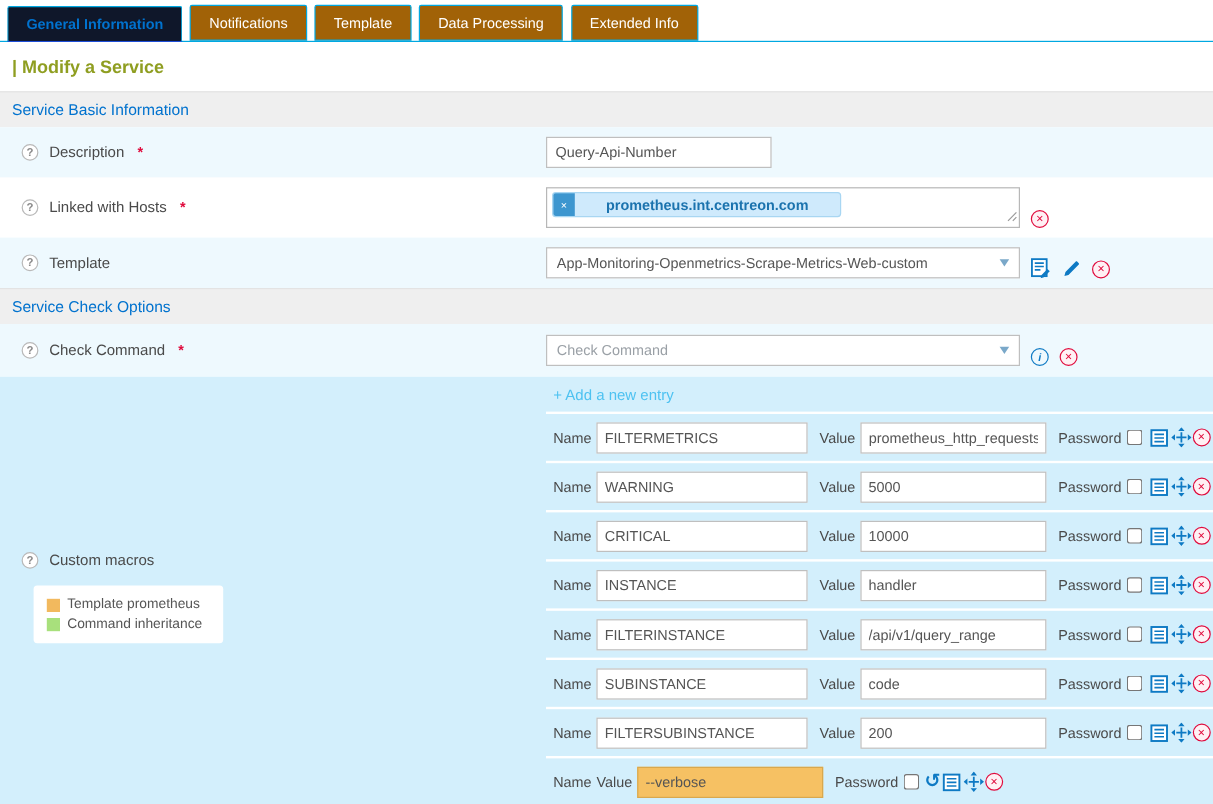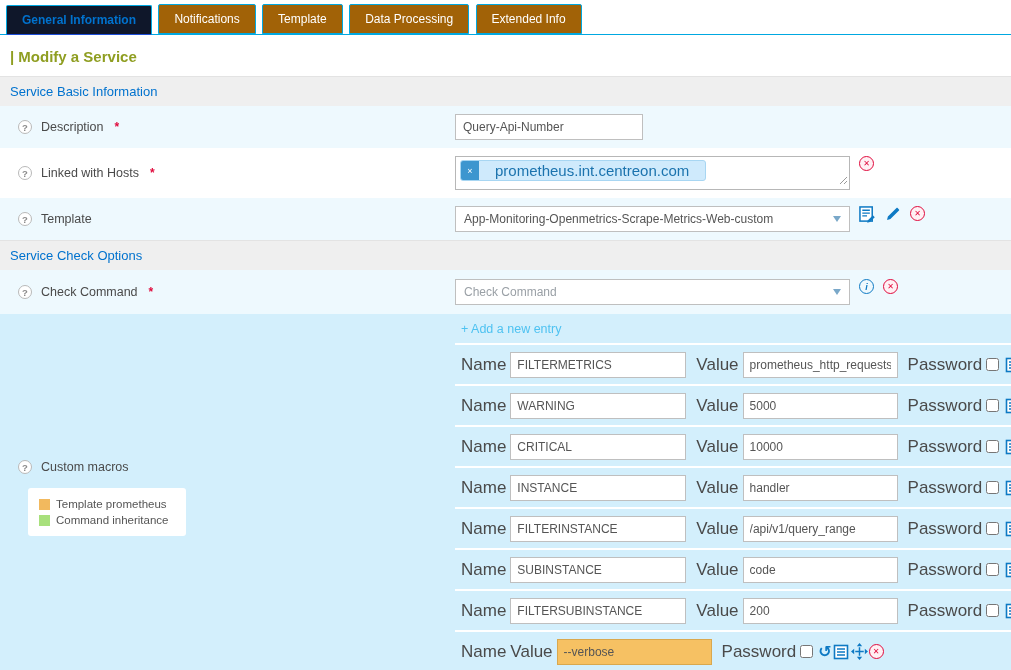--- a/index.html
+++ b/index.html
@@ -24,38 +24,38 @@
   
   .section-bar { background:#efefef; color:#0072ce; font-size:13px; padding:7px 10px; border-top:1px solid #e3e3e3; }
 
   
   .frow { display:flex; align-items:center; }
   .bg-light { background:#eef9fe; }
   .bg-white { background:#ffffff; }
   .lcol { width:455px; flex:0 0 455px; padding-left:18px; display:flex; align-items:center; gap:9px; }
   .flabel { color:#4a4a4a; font-size:12.5px; }
   .req { color:#e00b3d; font-weight:bold; margin-left:2px; }
-  .fcol { display:flex; align-items:flex-start; gap:9px; flex:1; }
+  .fcol { display:flex; align-items:flex-end; gap:9px; flex:1; }
 
   .help {
     width:14px; height:14px; flex:0 0 14px; border-radius:50%;
     border:1px solid #b9b9b9; background:#fff; color:#8a8a8a;
     font-size:9.5px; font-weight:bold; display:inline-flex; align-items:center; justify-content:center;
   }
 
   .text-input {
     height:26px; border:1px solid #bfbfbf; background:#fff; padding:0 7px;
     font-family:inherit; font-size:12px; color:#555; outline:none;
   }
   .w-desc { width:188px; }
 
   .hosts-box { width:395px; min-height:34px; border:1px solid #b7b7b7; background:#fff; padding:3px 4px; position:relative; }
   .chip { display:inline-flex; align-items:center; background:#cfeafc; border:1px solid #a8d6f2; border-radius:3px; height:21px; overflow:hidden; }
   .chip-x { width:18px; height:21px; background:#3d96cf; color:#fff; font-size:9px; display:inline-flex; align-items:center; justify-content:center; cursor:pointer; }
-  .chip-label { padding:0 16px; color:#1b73ae; font-size:15px; }
+  .chip-label { padding:0 26px; color:#1b73ae; font-size:12px;font-weight:bold; }
   .resize { position:absolute; right:1px; bottom:1px; }
 
   .selectbox {
     width:395px; height:26px; border:1px solid #bfbfbf; background:#fff;
     display:flex; align-items:center; justify-content:space-between; padding:0 8px; cursor:pointer;
   }
   .sel-text { color:#555; font-size:12px; white-space:nowrap; overflow:hidden; }
   .sel-placeholder { color:#9aa0a6; }
   .caret { width:0; height:0; border-left:4.5px solid transparent; border-right:4.5px solid transparent; border-top:6px solid #7aa8c9; margin-left:8px; }
 
@@ -79,21 +79,21 @@
   .legend { background:#fff; border-radius:3px; margin:14px 0 0 10px; padding:8px 11px; width:158px; }
   .legend-item { display:flex; align-items:center; gap:6px; color:#555; font-size:11.5px; line-height:16px; }
   .sq { width:11px; height:11px; display:inline-block; flex:0 0 11px; }
   .sq-orange { background:#f2b95e; }
   .sq-green { background:#a8e07c; }
 
   .m-right { flex:1; }
   .m-addrow { padding:8px 16px 7px 6px; border-bottom:2px solid #fff; }
   .add-link { color:#4ec2f1; font-size:12.5px; cursor:pointer; }
   .m-row { display:flex; align-items:center; height:41px; border-bottom:2px solid #fff; padding-left:6px; }
-  .m-label { color:#4a4a4a; font-size:17px; margin-right:4px; }
+  .m-label { color:#4a4a4a; font-size:12px; margin-right:4px; }
   .m-input { height:26px; border:1px solid #bfbfbf; background:#fff; padding:0 6px; font-family:inherit; font-size:12px; color:#555; outline:none; }
   .m-name { width:176px; margin-right:10px; }
   .m-value { width:155px; margin-right:10px; }
   .m-pass { margin-right:4px; }
   .m-check { width:13px; height:13px; margin-right:5px; cursor:pointer; }
   .m-row .svg-icon { margin:0 1px; }
   .inherit { background:#f6c163; border-color:#d9a84e; }
 </style>
 </head>
 <body>

